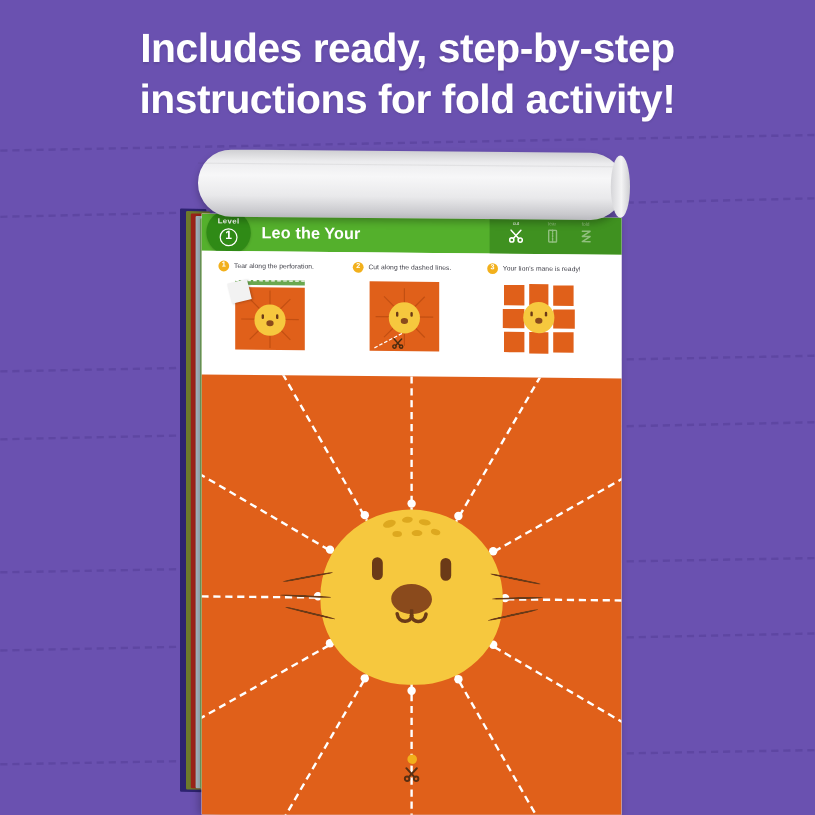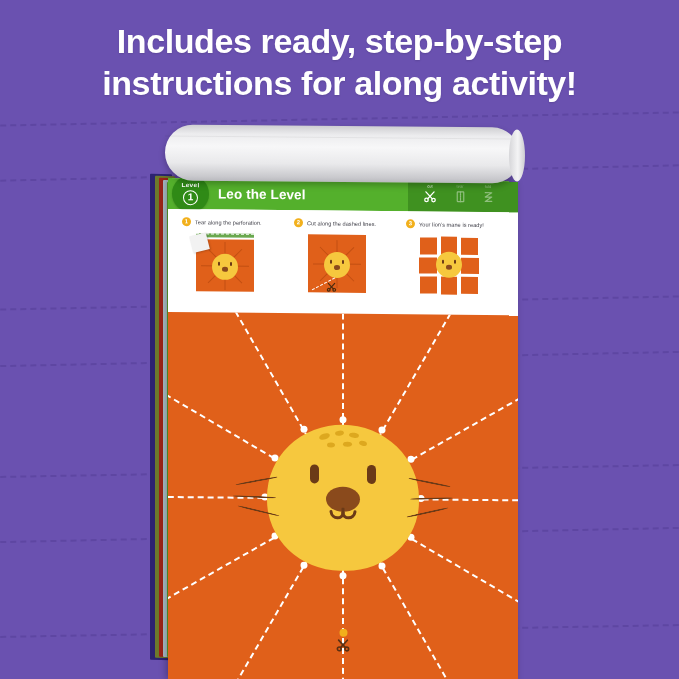--- a/index.html
+++ b/index.html
@@ -213,21 +213,21 @@
   <div class="bg-line" style="top:172px;  transform:rotate(-1.3deg);"></div>
   <div class="bg-line" style="top:302px;  transform:rotate(-1.1deg);"></div>
   <div class="bg-line" style="top:358px;  transform:rotate(-1.2deg);"></div>
   <div class="bg-line" style="top:470px;  transform:rotate(-1.0deg);"></div>
   <div class="bg-line" style="top:534px;  transform:rotate(-1.2deg);"></div>
   <div class="bg-line" style="top:630px;  transform:rotate(-1.0deg);"></div>
 </div>
 
 <div class="headline">
   <span>Includes ready, step-by-step</span>
-  <span>instructions for along activity!</span>
+  <span>instructions for fold activity!</span>
 </div>
 
 <div class="pad-wrap">
 
   <div class="stack-sheet s1"></div>
   <div class="stack-sheet s2"></div>
   <div class="stack-sheet s3"></div>
   <div class="stack-sheet s4"></div>
   <div class="stack-sheet s5"></div>
 
@@ -239,21 +239,21 @@
   <div class="page">
 
     <div class="hdr">
       <div class="hdr-right"></div>
 
       <div class="badge">
         <div class="badge-word">Level</div>
         <div class="badge-num">1</div>
       </div>
 
-      <div class="hdr-title">Leo the Level</div>
+      <div class="hdr-title">Leo the Your</div>
 
       <div class="tool t-cut">
         <div class="tool-label">cut</div>
         <svg width="14" height="14" viewBox="0 0 24 24" fill="none" stroke="#ffffff" stroke-width="2.2" stroke-linecap="round">
           <circle cx="6" cy="18" r="3"></circle>
             <circle cx="18" cy="18" r="3"></circle>
           <line x1="8.1" y1="15.9" x2="19" y2="4"></line>
             <line x1="15.9" y1="15.9" x2="5" y2="4"></line>
         </svg>
       </div>

